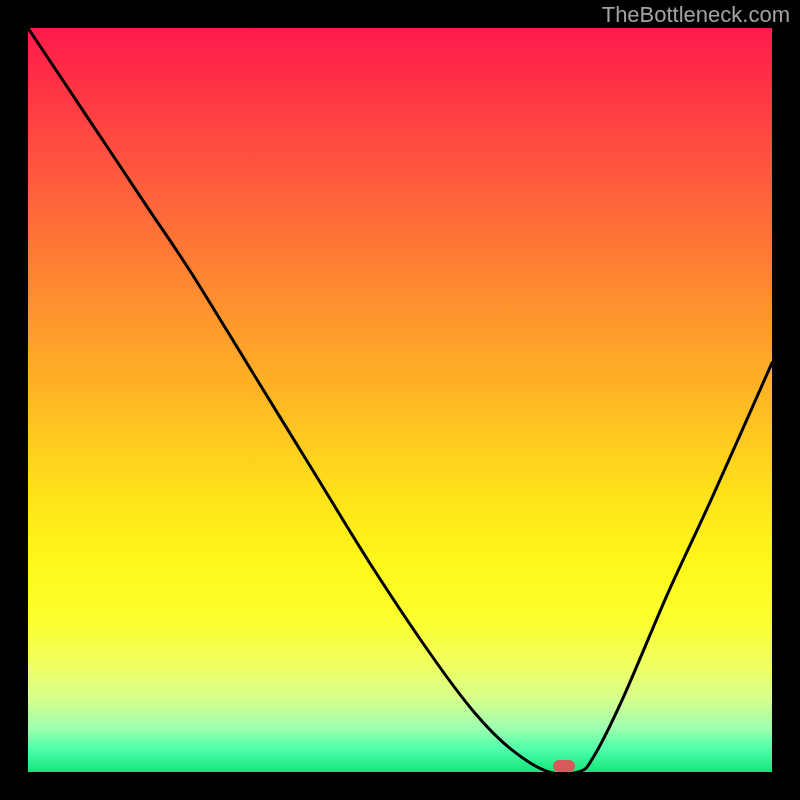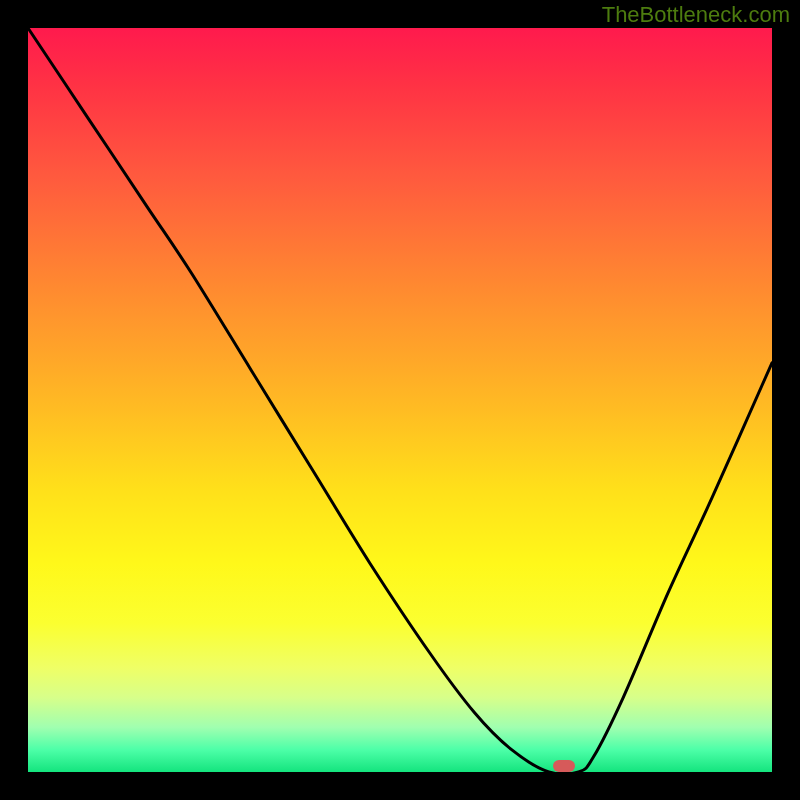--- a/index.html
+++ b/index.html
@@ -14,21 +14,21 @@
   .frame {
     position: relative;
     width: 800px;
     height: 800px;
     background: #000;
   }
   .watermark {
     position: absolute;
     top: 2px;
     right: 10px;
-    color: #4d7c0f;
+    color: #a3a3a3;
     font-size: 22px;
     font-weight: 500;
     letter-spacing: 0px;
     z-index: 50;
   }
   .plot-area {
     position: absolute;
     left: 28px;
     top: 28px;
     width: 744px;

